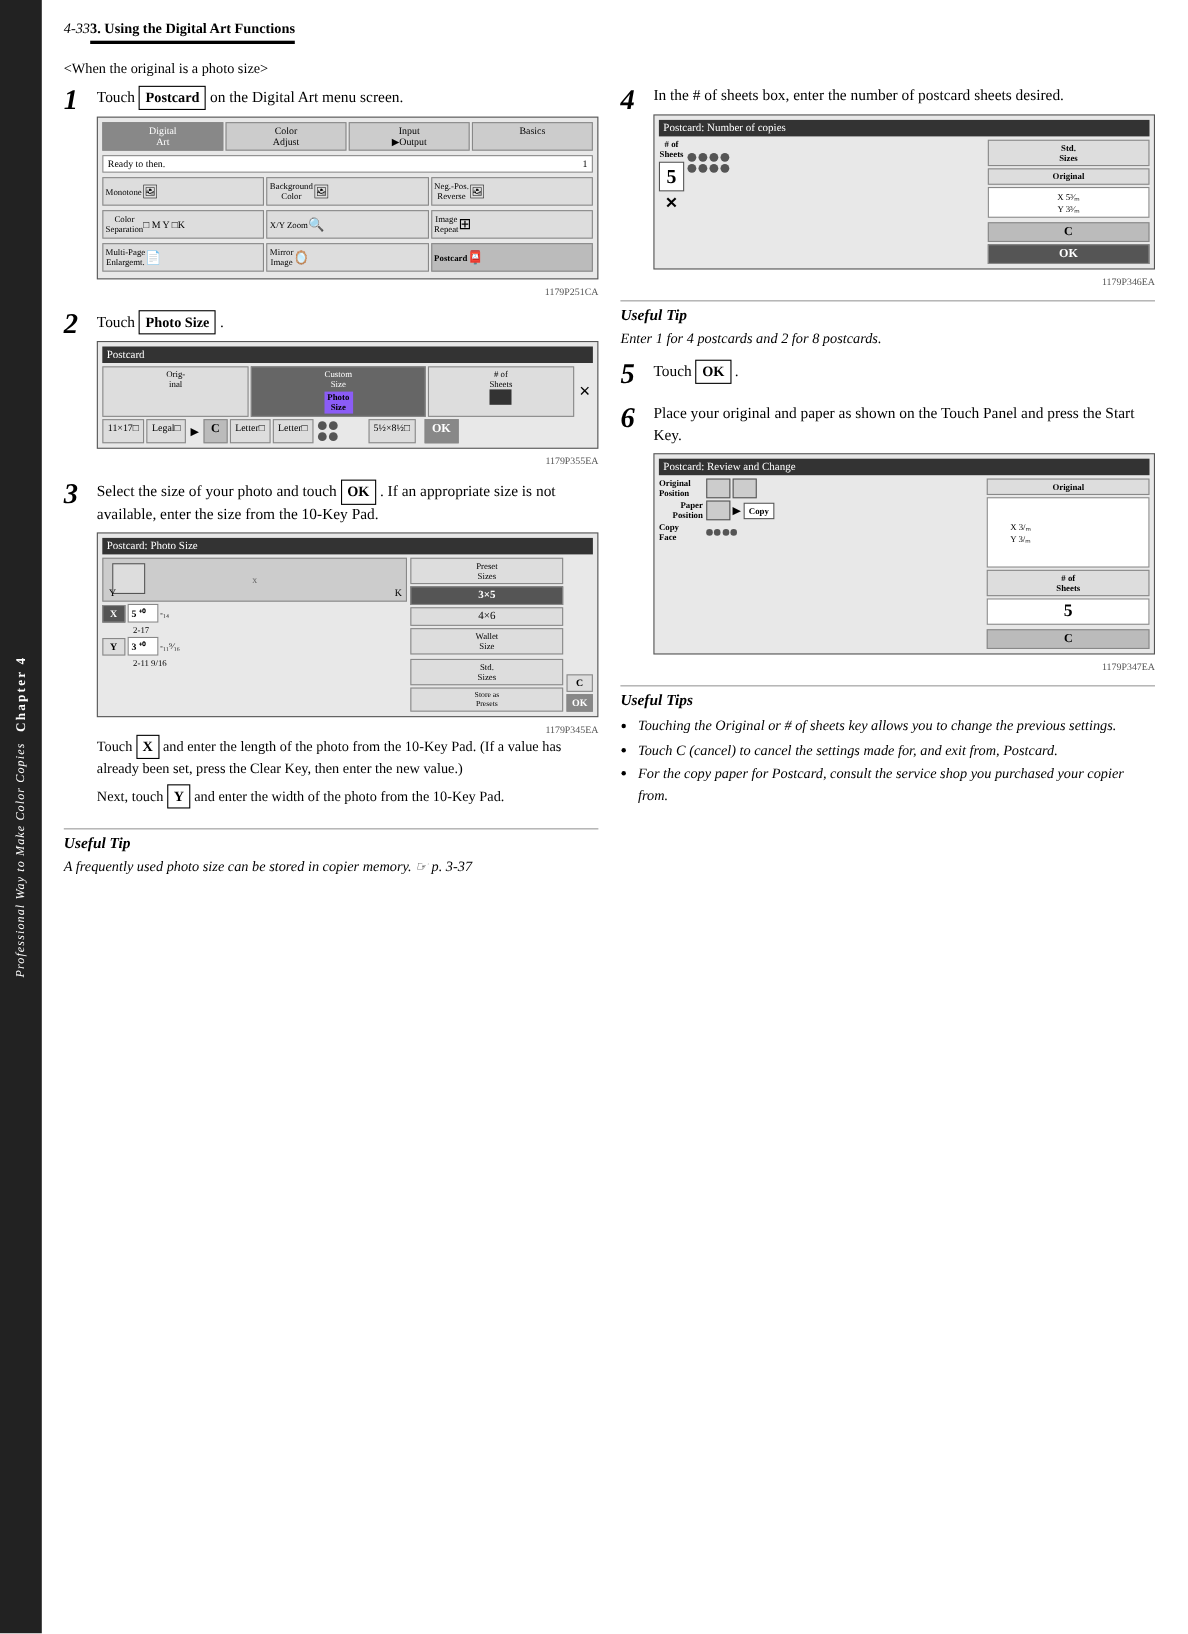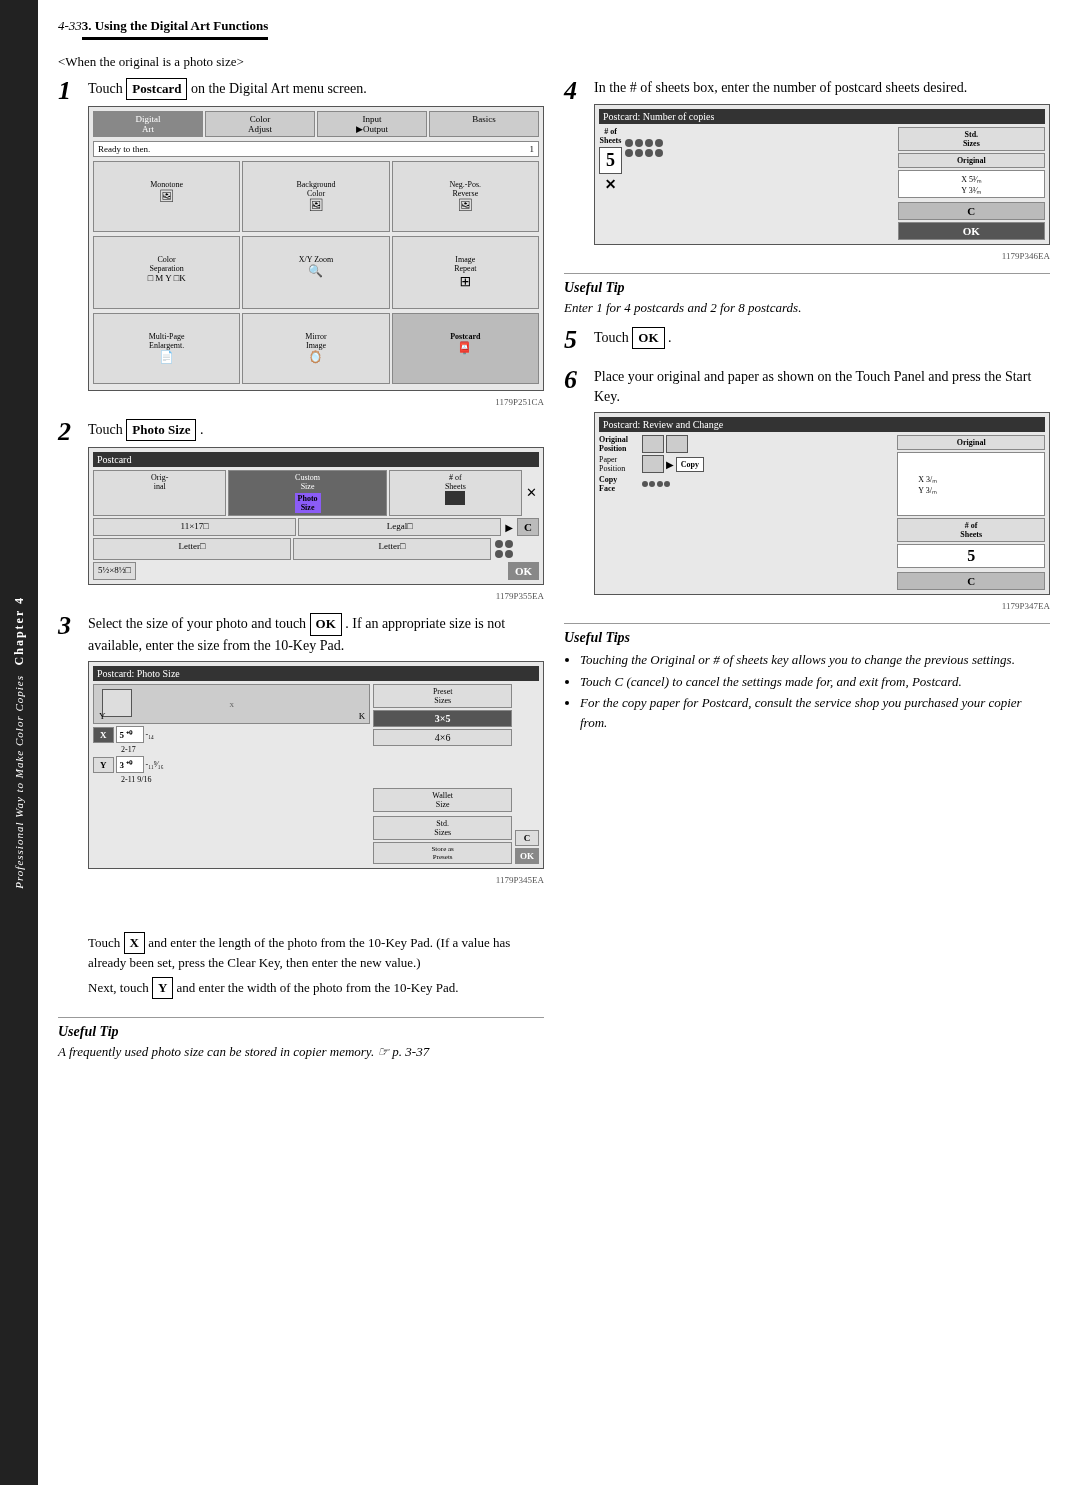--- a/index.html
+++ b/index.html
@@ -164,26 +164,26 @@
       margin-bottom: 2px;
     }
     .da-btn-row {
       display: flex;
       gap: 2px;
       margin-bottom: 2px;
     }
     .da-btn {
       border: 1px solid #888;
       background: #ddd;
-      padding: 18px 2px;
+      padding: 3px 2px;
       font-size: 8px;
       text-align: center;
       flex: 1;
       display: flex;
-      flex-direction: column;
+      flex-direction: row;
       align-items: center;
     }
     .da-btn-icon {
       font-size: 12px;
     }
 
     
     .pc-screen {
       display: flex;
       flex-direction: column;
@@ -440,21 +440,21 @@
                 <div class="pc-cell" style="flex:1; font-size:8px;">Orig-<br>inal</div>
                 <div class="pc-cell active" style="flex:1.2; font-size:8px; display:flex; flex-direction:column; align-items:center; gap:2px;">
                   <span>Custom<br>Size</span>
                   <span style="background:#8b5cf6; color:#000; font-weight:bold; padding:1px 3px; font-size:8px;">Photo<br>Size</span>
                 </div>
                 <div class="pc-cell" style="flex:1; font-size:8px;"># of<br>Sheets<br><span style="font-size:14px; background:#333; color:#333; display:inline-block; width:20px; height:14px;"></span></div>
                 <div style="display:flex; flex-direction:column; justify-content:center; padding:2px; font-size:13px;">✕</div>
               </div>
 
               <div class="pc-row">
-                <div style="flex:1; display:flex; flex-direction:column; gap:2px;">
+                <div style="flex:1; display:flex; flex-direction:row; gap:2px;">
                   <div style="display:flex; gap:2px;">
                     <div class="pc-cell" style="flex:1; font-size:9px;">11×17□</div>
                     <div class="pc-cell" style="flex:1; font-size:9px;">Legal□</div>
                     <div style="display:flex; align-items:center; padding:2px;">▶</div>
                     <div class="pc-cell" style="padding:2px 6px; font-size:11px; font-weight:bold; background:#bbb;">C</div>
                   </div>
                   <div style="display:flex; gap:2px;">
                     <div class="pc-cell" style="flex:1; font-size:9px;">Letter□</div>
                     <div class="pc-cell" style="flex:1; font-size:9px;">Letter□</div>
                     <div style="display:flex; align-items:center; padding:2px; font-size:9px; gap:1px;">
@@ -511,35 +511,35 @@
                   <div class="ps-input-box">3 ⁺⁰</div>
                   <span style="font-size:8px;">-₁₁⁹⁄₁₆</span>
                 </div>
                 <div style="font-size:8px; padding-left:28px;">2-11 9/16</div>
               </div>
 
               <div style="display:flex; flex-direction:column; gap:2px; flex:1;">
                 <div class="ps-btn" style="font-size:8px;">Preset<br>Sizes</div>
                 <div class="ps-btn active" style="font-size:10px; font-weight:bold;">3×5</div>
                 <div class="ps-btn" style="font-size:10px;">4×6</div>
-                <div class="ps-btn" style="font-size:8px;margin-top:40px;">Wallet<br>Size</div>
+                <div class="ps-btn" style="font-size:8px;">Wallet<br>Size</div>
                 <div style="flex:1;"></div>
                 <div class="ps-btn" style="font-size:8px;">Std.<br>Sizes</div>
                 <div class="ps-btn" style="font-size:7px;">Store as<br>Presets</div>
               </div>
 
               <div style="display:flex; flex-direction:column; gap:2px; justify-content:flex-end;">
                 <div class="ps-btn" style="font-weight:bold;">C</div>
                 <div class="ps-btn" style="font-weight:bold; background:#888; color:#fff;">OK</div>
               </div>
             </div>
           </div>
           <div class="img-ref">1179P345EA</div>
 
-          <p style="font-size:13px; line-height:1.4; margin-bottom:4px;margin-top:47px;">Touch <span class="btn-inline">X</span> and enter the length of the photo from the 10-Key Pad. (If a value has already been set, press the Clear Key, then enter the new value.)</p>
+          <p style="font-size:13px; line-height:1.4; margin-bottom:4px;">Touch <span class="btn-inline">X</span> and enter the length of the photo from the 10-Key Pad. (If a value has already been set, press the Clear Key, then enter the new value.)</p>
           <p style="font-size:13px; line-height:1.4;">Next, touch <span class="btn-inline">Y</span> and enter the width of the photo from the 10-Key Pad.</p>
         </div>
       </div>
 
       <div class="useful-tip">
         <div class="useful-tip-title">Useful Tip</div>
         <p><em>A frequently used photo size can be stored in copier memory. ☞ p. 3-37</em></p>
       </div>
 
     </div>
@@ -615,21 +615,21 @@
 
                 <div style="display:flex; gap:3px; align-items:center;">
                   <div style="font-size:8px; font-weight:bold; min-width:40px;">Original<br>Position</div>
                   <div style="display:flex; gap:2px;">
                     <div style="border:1px solid #555; background:#ccc; width:22px; height:18px;"></div>
                     <div style="border:1px solid #555; background:#ccc; width:22px; height:18px;"></div>
                   </div>
                 </div>
 
                 <div style="display:flex; gap:3px; align-items:center;">
-                  <div style="font-size:8px; font-weight:normal; min-width:40px;">Paper<br>Position</div>
+                  <div style="font-size:8px; font-weight:bold; min-width:40px;text-align:right;">Paper<br>Position</div>
                   <div style="display:flex; gap:2px; align-items:center;">
                     <div style="border:1px solid #555; background:#ccc; width:22px; height:18px;"></div>
                     <div style="font-size:10px;">▶</div>
                     <div style="font-size:8px; font-weight:bold; padding:2px 4px; border:1px solid #555; background:#fff;">Copy</div>
                   </div>
                 </div>
 
                 <div style="display:flex; gap:3px; align-items:center;">
                   <div style="font-size:8px; font-weight:bold; min-width:40px;">Copy<br>Face</div>
                   <div style="display:flex; gap:2px;">

